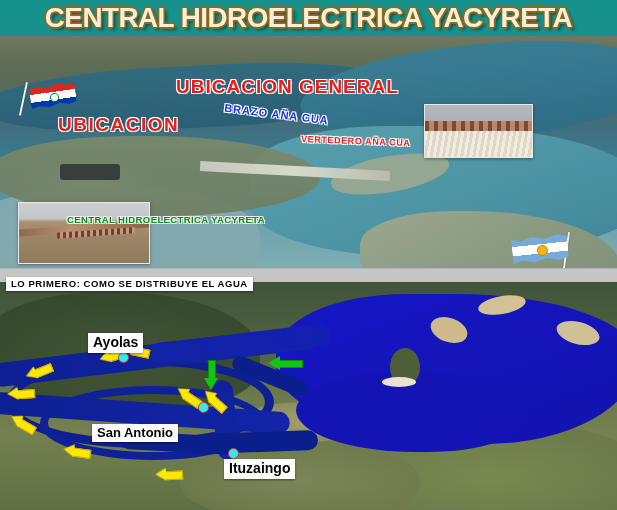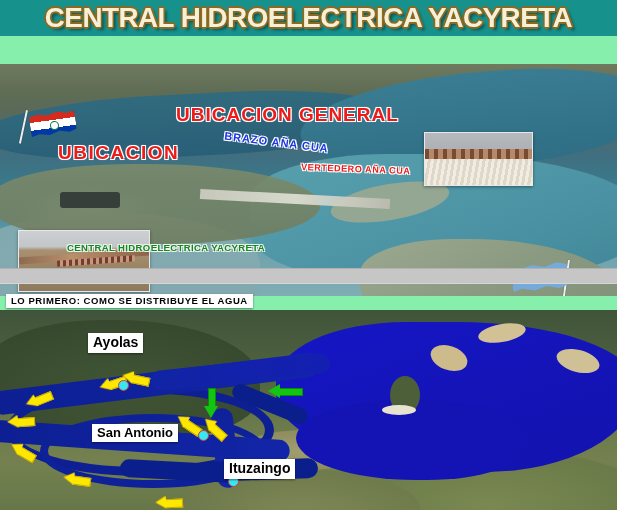--- a/index.html
+++ b/index.html
@@ -18,21 +18,21 @@
     text-shadow:
       -1.4px -1.4px 0 #8a6a22, 1.4px -1.4px 0 #8a6a22,
       -1.4px 1.4px 0 #8a6a22, 1.4px 1.4px 0 #8a6a22,
       0 -1.6px 0 #8a6a22, 0 1.6px 0 #8a6a22,
       -1.6px 0 0 #8a6a22, 1.6px 0 0 #8a6a22,
       3px 3px 3px rgba(0,0,0,.45);
     transform:scaleX(1.03);
   }
 
   
-  .map{position:absolute;overflow:hidden;margin-top:28px;}
+  .map{position:absolute;overflow:hidden;}
   .map-top{left:0;top:36px;width:617px;height:232px;}
   .divider{position:absolute;left:0;top:268px;width:617px;height:14px;background:#c6c6c6;
            border-top:1px solid #b2b2b2;border-bottom:1px solid #d6d6d6;}
   .map-bottom{left:0;top:282px;width:617px;height:228px;}
 
   
   .top-sat{position:absolute;inset:0;
     background:
       radial-gradient(120px 40px at 90px 150px, rgba(232,228,214,.55), rgba(232,228,214,0) 70%),
       radial-gradient(160px 50px at 470px 200px, rgba(210,208,196,.45), rgba(210,208,196,0) 70%),
@@ -173,21 +173,21 @@
   .arrow-gd .shaft{position:absolute;left:4px;top:0;width:6px;height:20px;background:#13c413;border:1px solid #0a8c0a;border-bottom:none;}
   .arrow-gd .head{position:absolute;left:0;top:18px;width:0;height:0;
      border-left:7px solid transparent;border-right:7px solid transparent;border-top:12px solid #13c413;}
 
   
   .citydot{position:absolute;width:9px;height:9px;border-radius:50%;background:#35e8f2;border:1px solid #d23a3a;}
 
   
   .wbox{position:absolute;background:#ffffff;color:#000;font-weight:bold;
         padding:1px 5px;line-height:1.25;box-shadow:0 1px 2px rgba(0,0,0,.45);}
-  #cap-primero{left:6px;top:294px;font-size:9.5px;letter-spacing:.55px;}
+  #cap-primero{left:6px;top:277px;font-size:9.5px;letter-spacing:.55px;}
   #cap-ayolas{left:88px;top:333px;font-size:14px;}
   #cap-sanantonio{left:92px;top:424px;font-size:13px;}
   #cap-ituzaingo{left:224px;top:459px;font-size:14px;}
 </style>
 </head>
 <body>
 
 <div class="page">
 
   <div class="titlebar">

